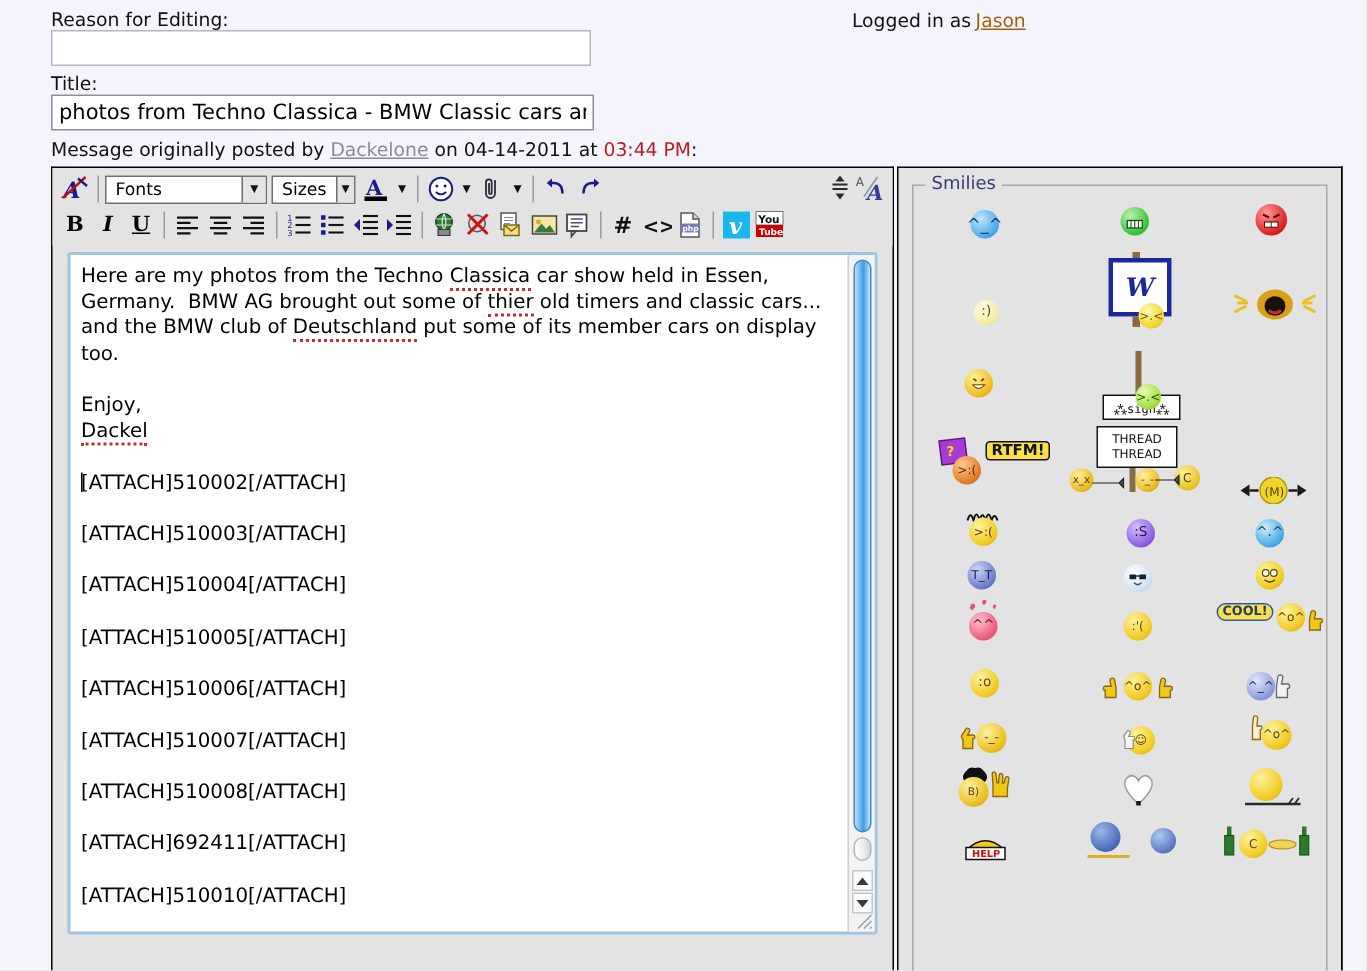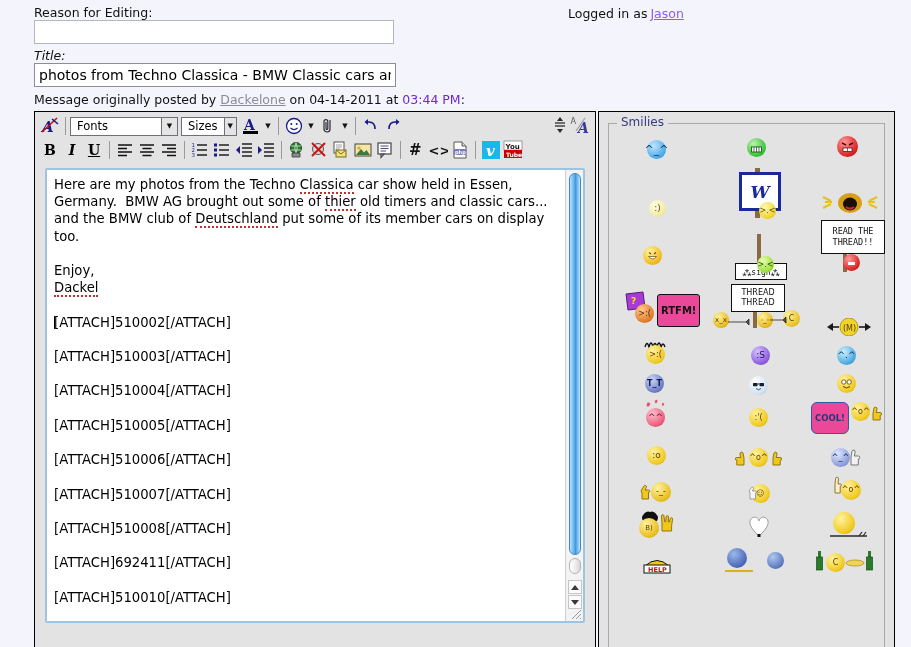--- a/index.html
+++ b/index.html
@@ -13,32 +13,32 @@
   
   .label{font-size:12.5px;color:#111;line-height:14px;}
   #reason-label{position:absolute;left:34px;top:6px;}
   #reason-input{
     position:absolute;left:34px;top:20px;width:360px;height:24px;
     background:#fff;border:1px solid #b6b6bd;box-sizing:border-box;
     font-family:"DejaVu Sans","Liberation Sans",sans-serif;font-size:13px;
     padding:2px 4px;color:#000;
   }
   #login-wrap{position:absolute;left:568px;top:6px;font-size:12.5px;color:#111;}
-  #login-wrap .user{color:#8b5cf6;text-decoration:underline;margin-left:3px;}
-
-  #title-label{position:absolute;left:34px;top:49px;font-style:italic;}
+  #login-wrap .user{color:#a16207;text-decoration:underline;margin-left:3px;}
+
+  #title-label{position:absolute;left:34px;top:49px;}
   #title-input{
     position:absolute;left:34px;top:63px;width:362px;height:24px;
     background:#fff;border:1px solid #8d8d95;box-sizing:border-box;
     font-family:"DejaVu Sans","Liberation Sans",sans-serif;font-size:14px;
     padding:1px 4px;color:#000;
   }
   #posted-line{position:absolute;left:34px;top:92px;font-size:12.5px;color:#111;white-space:nowrap;}
   #posted-line .author{color:#8a8a99;text-decoration:underline;}
-  #posted-line .time{color:#6d28d9;}
+  #posted-line .time{color:#b91c1c;}
 
   
   #editor-shell{
     position:absolute;left:34px;top:111px;width:562px;height:536px;
     background:#e3e3e3;border:1px solid #000;border-bottom:none;box-sizing:border-box;
   }
   #toolbar{
     position:absolute;left:0;top:0;right:0;height:52px;
     background:#e3e3e3;
   }
@@ -129,21 +129,21 @@
   .sm-face{
     border-radius:50%;display:flex;align-items:center;justify-content:center;
     font-family:"DejaVu Sans","Liberation Sans",sans-serif;line-height:1;
   }
   .sign{
     background:#fff;border:2px solid #111;font-family:"DejaVu Sans Mono","Liberation Mono",monospace;
     display:flex;align-items:center;justify-content:center;text-align:center;color:#111;
   }
   .post{position:absolute;background:#8a6a43;}
   .bubble{
-    background:#ec4899;border:1px solid #111;border-radius:3px;padding:10px 3px;
+    background:#fde047;border:1px solid #111;border-radius:3px;padding:0 3px;
     font-family:"DejaVu Sans","Liberation Sans",sans-serif;font-weight:bold;color:#111;
   }
   #panel-right-edge{position:absolute;left:894px;top:111px;width:1px;height:536px;background:#000;}
 </style>
 </head>
 <body>
 
 <div id="reason-label" class="label">Reason for Editing:</div>
 <input id="reason-input" type="text" value="" style="">
 
@@ -522,34 +522,20 @@
             <path d="M4 4.5 L6 6 M11 4.5 L9 6" stroke="#6a4a00" stroke-width="1.1"></path>
             <path d="M3.5 8.5 q4 5 8 0 z" fill="#fff" stroke="#6a4a00" stroke-width=".7"></path>
           </svg>
       </div>
     </div>
     <div class="sm" style="left:118px;top:96px;width:64px;height:50px;">
       <div style="position:relative;width:64px;height:50px;">
         <div class="post" style="left:30px;top:4px;width:4px;height:44px;"></div>
         <div class="sign" style="position:absolute;left:8px;top:6px;width:50px;height:15px;border-width:1px;font-size:8px;margin-top:27px;">⁂sigh⁂</div>
         <div class="sm-face" style="position:absolute;left:30px;top:26px;width:17px;height:17px;background:radial-gradient(circle at 35% 30%,#e6ffb0,#9ade3a 70%,#64a018);font-size:8px;color:#2a4a08;">&gt;.&lt;</div>
-      </div>
-    </div>
-    <div class="sm" style="left:208px;top:84px;width:70px;height:60px;">
-      <div style="position:relative;width:70px;height:60px;">
-        <div class="post" style="left:26px;top:22px;width:4px;height:32px;"></div>
-        <div class="sign" style="position:absolute;left:4px;top:2px;width:62px;height:32px;border-width:1.5px;flex-direction:column;font-size:8.5px;line-height:11px;">
-          <span>READ THE</span>
-          <span>THREAD!!</span>
-        </div>
-        <div class="sm-face" style="position:absolute;left:26px;top:36px;width:17px;height:17px;background:radial-gradient(circle at 35% 30%,#ff9a9a,#d82020 70%,#8a0000);">
-          <svg width="13" height="13" viewBox="0 0 13 13">
-              <rect x="3" y="6" width="7" height="3" fill="#fff"></rect>
-            </svg>
-        </div>
       </div>
     </div>
 
     <div class="sm" style="left:14px;top:156px;width:84px;height:40px;">
       <div style="position:relative;width:84px;height:40px;">
         <svg style="position:absolute;left:0;top:0;" width="34" height="26" viewBox="0 0 34 26">
             <path d="M3 4 L20 2 L22 18 L5 20 Z" fill="#a83ad8" stroke="#5a1a7a" stroke-width="1"></path>
             <text x="8" y="14" font-size="9" font-weight="bold" fill="#ffe000" font-family="DejaVu Sans, sans-serif">?</text>
           </svg>
         <div class="sm-face" style="position:absolute;left:12px;top:14px;width:19px;height:19px;background:radial-gradient(circle at 35% 30%,#ffc98a,#e07a28 70%,#a04a08);font-size:8px;color:#5a2000;">&gt;:(</div>
@@ -596,21 +582,21 @@
       </div>
     </div>
     <div class="sm" style="left:142px;top:212px;">
       <div class="sm-face" style="width:19px;height:19px;background:radial-gradient(circle at 35% 30%,#d4c0ff,#8a5ae0 70%,#52309a);font-size:9px;color:#2a1050;">:S</div>
     </div>
     <div class="sm" style="left:228px;top:212px;">
       <div class="sm-face" style="width:19px;height:19px;background:radial-gradient(circle at 35% 30%,#cdeeff,#46a8e0 70%,#2070a8);font-size:9px;color:#0a3050;">^.^</div>
     </div>
 
     <div class="sm" style="left:36px;top:240px;">
-      <div class="sm-face" style="width:19px;height:19px;background:radial-gradient(circle at 35% 30%,#cdd8f5,#6a78c8 70%,#3a4a98);font-size:8px;color:#10204a;font-weight:bold;">T_T</div>
+      <div class="sm-face" style="width:19px;height:19px;background:radial-gradient(circle at 35% 30%,#cdd8f5,#6a78c8 70%,#3a4a98);font-size:8px;color:#10204a;">T_T</div>
     </div>
     <div class="sm" style="left:140px;top:242px;">
       <div class="sm-face" style="width:19px;height:19px;background:radial-gradient(circle at 35% 30%,#ffffff,#cfe0f2 70%,#8aa8c8);">
         <svg width="15" height="15" viewBox="0 0 15 15">
             <rect x="2" y="5" width="4.5" height="3.2" rx=".6" fill="#102030"></rect>
             <rect x="8.5" y="5" width="4.5" height="3.2" rx=".6" fill="#102030"></rect>
             <line x1="6.5" y1="6" x2="8.5" y2="6" stroke="#102030" stroke-width="1"></line>
             <path d="M5 10.5 q2.5 2.5 5 0" stroke="#405060" stroke-width="1" fill="none"></path>
           </svg>
       </div>

